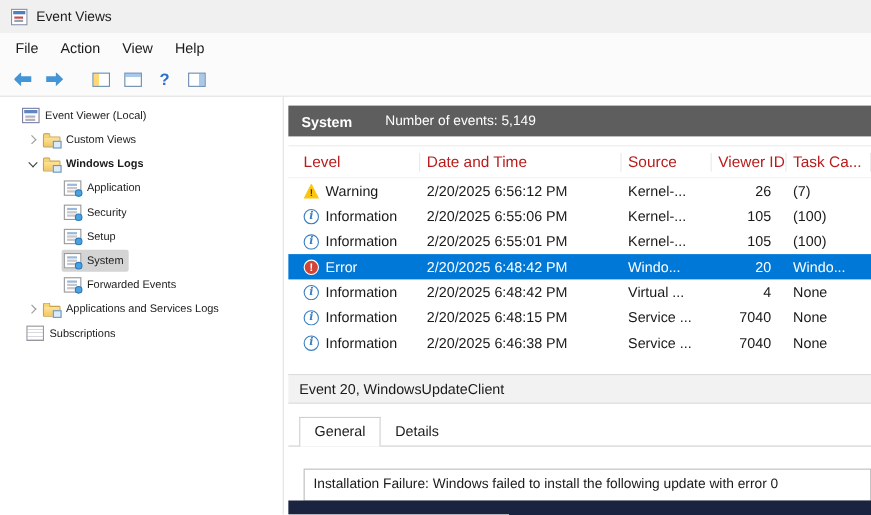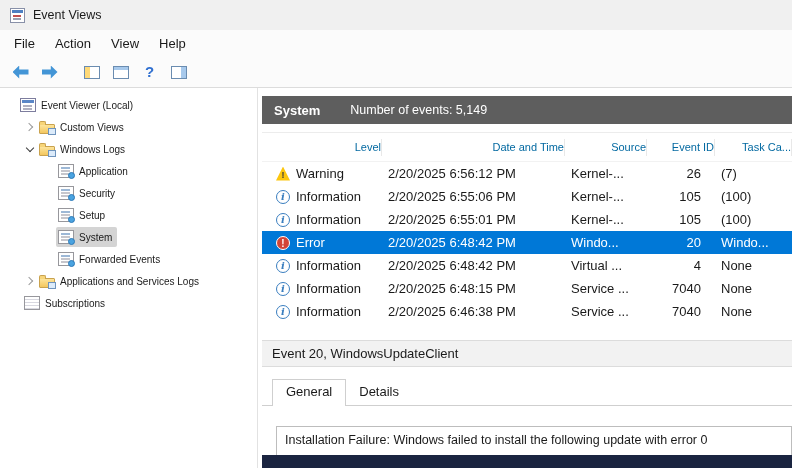--- a/index.html
+++ b/index.html
@@ -54,21 +54,21 @@
   .tree-label { overflow:hidden; }
 
   
   .rpanel { position:absolute; left:262px; top:0; right:0; bottom:0; background:#fff; overflow:hidden; }
   .panel-header { height:28px; margin-top:8px; background:var(--header-bar-gray,#5e5e5e); display:flex; align-items:center; color:#fff; padding-left:12px; }
   .ph-title { font-weight:bold; font-size:13px; }
   .ph-sub { margin-left:30px; font-size:12.5px; }
 
   .lvhead, .lvrow { display:grid; grid-template-columns:112px 183px 82px 68px 1fr; padding-left:8px; }
   .lvhead { height:28px; align-items:center; margin-top:8px; border-top:1px solid #ececec; border-bottom:1px solid #f2f2f2; }
-  .hcell { font-size:11px; color:#0369a1; padding-left:6px; border-right:1px solid #e8e8e8; line-height:17px; height:17px; overflow:hidden; white-space:nowrap; cursor:default;text-align:right; }
+  .hcell { font-size:14px; color:#b91c1c; padding-left:6px; border-right:1px solid #e8e8e8; line-height:17px; height:17px; overflow:hidden; white-space:nowrap; cursor:default; }
   .lvrow { height:23px; align-items:center; cursor:default; }
   .lvrow.selected { background:var(--selection-blue,#0078d7); color:#fff; }
   .cell { padding-left:6px; white-space:nowrap; overflow:hidden; font-size:13px; }
   .level-cell { display:flex; align-items:center; gap:6px; }
   .id-cell { text-align:right; padding-right:14px; }
 
   .lvicon { width:14px; height:14px; flex:0 0 14px; display:inline-flex; align-items:center; justify-content:center; position:relative; box-sizing:border-box; }
   .icon-information { border-radius:50%; background:#fff; border:1.5px solid var(--info-blue,#3a7ebf); }
   .icon-information::before { content:'i'; font:italic bold 10px "DejaVu Serif", serif; color:var(--info-blue,#3a7ebf); line-height:1; }
   .icon-warning { background:var(--warning-yellow,#fcc60e); clip-path:polygon(50% 0, 100% 100%, 0 100%); }
@@ -145,21 +145,21 @@
         </div>
 
         <div class="tree-row" style="padding-left: 23px;">
           <span class="expander icon-chevron-collapsed"></span>
           <span class="row-inner">
             <span class="ticon icon-folder"></span>
             <span class="tree-label">Custom Views</span>
           </span>
         </div>
 
-        <div class="tree-row" style="padding-left: 23px;">
+        <div class="tree-row" style="padding-left: 23px; font-weight: bold;">
           <span class="expander icon-chevron-expanded"></span>
           <span class="row-inner">
             <span class="ticon icon-folder"></span>
             <span class="tree-label">Windows Logs</span>
           </span>
         </div>
 
         <div class="tree-row" style="padding-left: 42px;">
           <span class="expander"></span>
           <span class="row-inner">
@@ -225,21 +225,21 @@
       </div>
 
       <div class="lvhead">
 
           <span class="hcell">Level</span>
 
           <span class="hcell">Date and Time</span>
 
           <span class="hcell">Source</span>
 
-          <span class="hcell">Event ID</span>
+          <span class="hcell">Viewer ID</span>
 
           <span class="hcell">Task Ca...</span>
         </div>
 
       <div class="lvbody">
 
           <div class="lvrow">
             <span class="cell level-cell">
               <span class="lvicon icon-warning"></span>
               <span>Warning</span>

